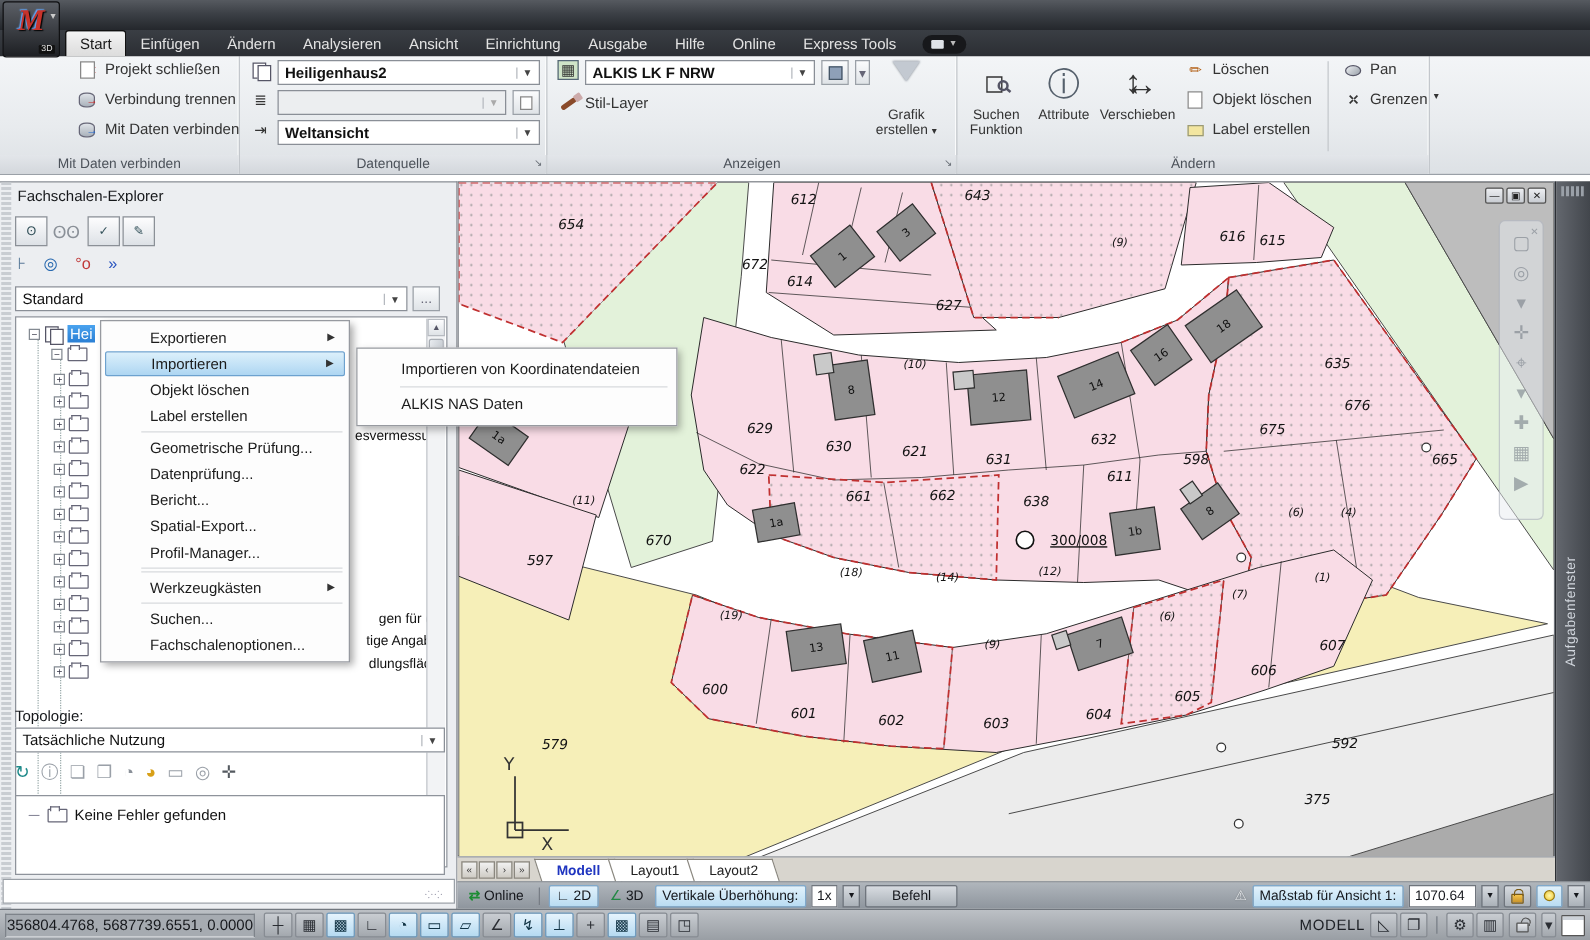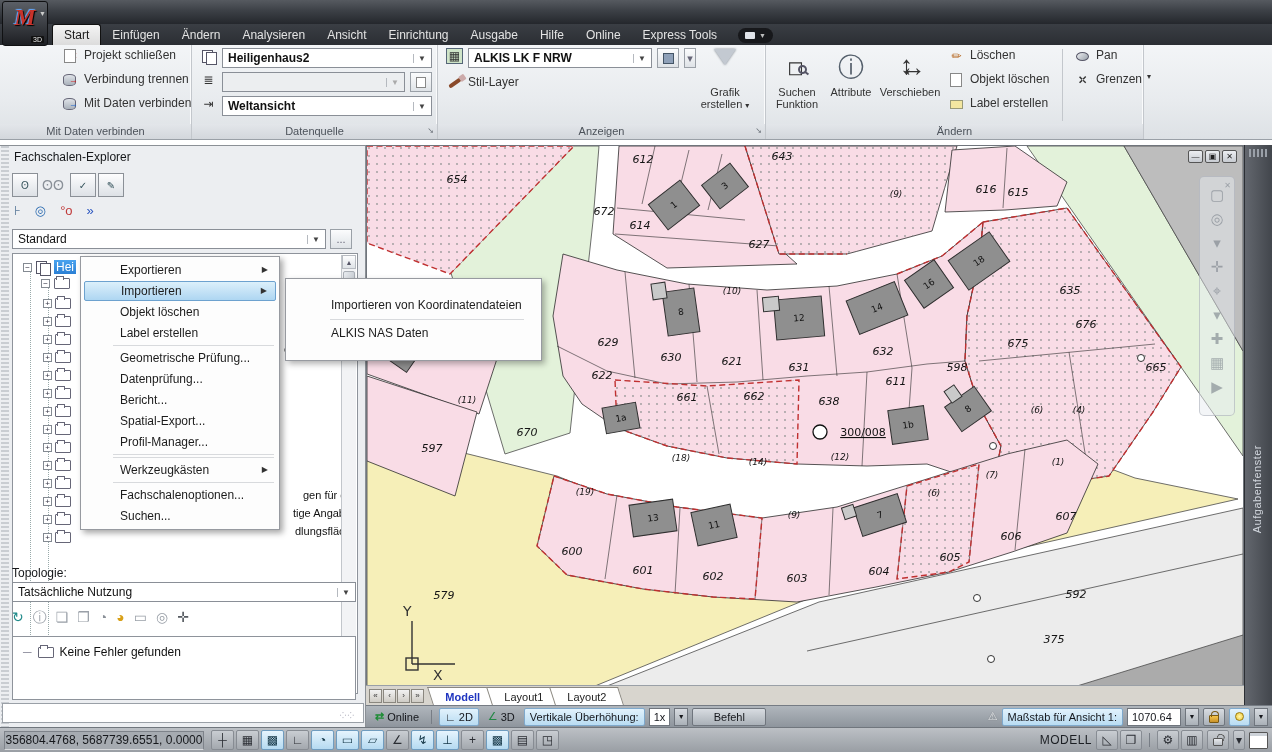--- a/index.html
+++ b/index.html
@@ -88,21 +88,21 @@
 #errbox{position:absolute;left:12px;top:490px;width:344px;height:64px;background:#fff;border:1px solid #8e939b;font-size:12px;color:#111}
 #errbox .row{display:flex;align-items:center;gap:6px;margin:8px 0 0 10px}
 #cmdstrip{position:absolute;left:2px;top:557px;width:362px;height:20px;background:#fff;border:1px solid #9aa0a7}
 #cmdstrip .g{position:absolute;right:8px;bottom:2px;font-size:8px;color:#99a;letter-spacing:1px}
 
 #ctxmenu{left:80px;top:256px;width:200px;background:#fdfdfd;border:1px solid #979aa0;box-shadow:3px 3px 6px rgba(0,0,0,.35);z-index:60;padding:2px 2px}
 .mi{position:relative;height:20px;line-height:20px;font-size:12px;color:#1c1c1c;padding-left:36px;margin:1px 1px}
 .mi .arr{position:absolute;right:8px;top:0;font-size:8px;color:#333}
 .mi.hl{background:linear-gradient(180deg,#dcf0fb,#aed6f2);border:1px solid #6da2cf;border-radius:2px;line-height:18px}
 .msep{height:1px;background:#d8dadd;margin:2px 3px 2px 30px}
-#submenu{left:285px;top:278px;width:257px;background:#fdfdfd;border:1px solid #979aa0;box-shadow:3px 3px 6px rgba(0,0,0,.3);z-index:61;padding:14px}
+#submenu{left:285px;top:278px;width:257px;background:#fdfdfd;border:1px solid #979aa0;box-shadow:3px 3px 6px rgba(0,0,0,.3);z-index:61;padding:4px}
 #submenu .mi{padding-left:30px;height:23px;line-height:23px}
 
 #draw{left:366px;top:145px;width:878px;height:540px;border:1px solid #70757c;background:#fff;z-index:5}
 #mapsvg{position:absolute;left:0;top:0}
 #dwinbtns{position:absolute;top:4px;right:6px;display:flex;gap:2px;z-index:8}
 #dwinbtns span{width:15px;height:13px;background:linear-gradient(180deg,#eceef1,#c8ccd2);border:1px solid #555;font-size:8px;display:flex;align-items:center;justify-content:center;color:#222;border-radius:2px}
 #navbar-ghost{position:absolute;top:30px;right:8px;width:36px;height:240px;background:rgba(232,236,240,.5);border:1px solid rgba(150,156,166,.45);border-radius:5px;z-index:7;display:flex;flex-direction:column;align-items:center;padding-top:10px;gap:9px}
 #navbar-ghost span{color:rgba(110,116,128,.55);font-size:15px;line-height:15px}
 #navbar-ghost .x{position:absolute;top:1px;right:3px;font-size:8px}
 
@@ -723,22 +723,22 @@
     <div class="msep"></div>
     <div class="mi">Geometrische Prüfung...</div>
     <div class="mi">Datenprüfung...</div>
     <div class="mi">Bericht...</div>
     <div class="mi">Spatial-Export...</div>
     <div class="mi">Profil-Manager...</div>
     <div class="msep"></div>
     <div class="msep"></div>
     <div class="mi">Werkzeugkästen<span class="arr">▶</span></div>
     <div class="msep"></div>
+    <div class="mi">Suchen...</div>
     <div class="mi">Fachschalenoptionen...</div>
-    <div class="mi">Suchen...</div>
   </div>
 <div id="submenu" class="abs">
     <div class="mi">Importieren von Koordinatendateien</div>
     <div class="msep"></div>
     <div class="mi">ALKIS NAS Daten</div>
   </div>
 
 <div id="dtabs" class="abs">
   <span class="navg">
     <span>«</span>

